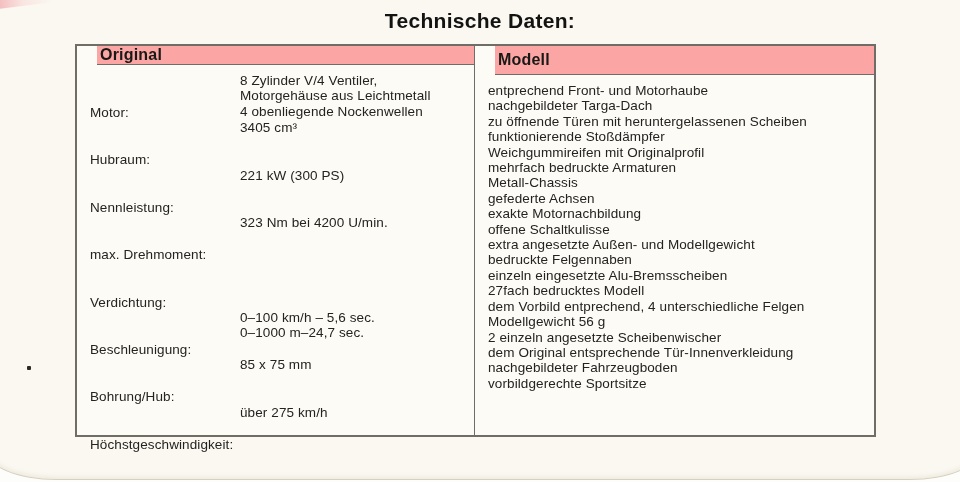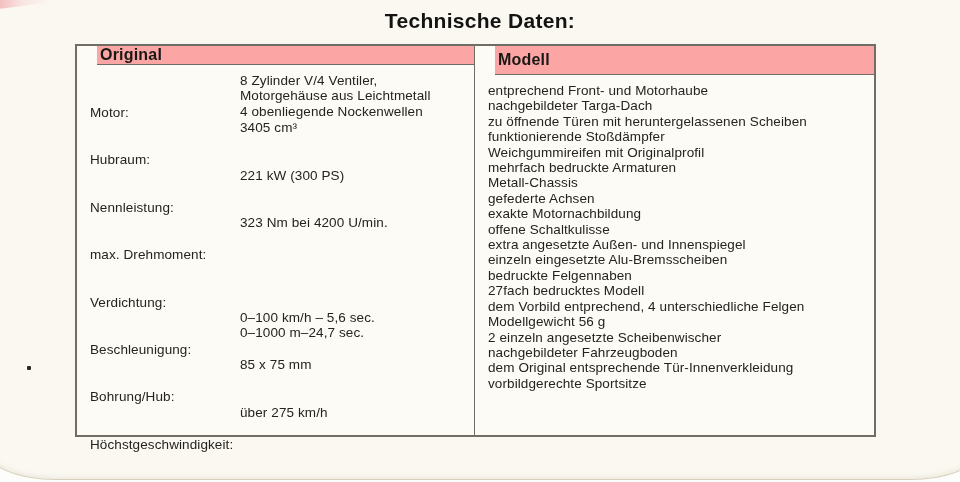--- a/index.html
+++ b/index.html
@@ -196,27 +196,27 @@
         <div class="line">entprechend Front- und Motorhaube</div>
         <div class="line">nachgebildeter Targa-Dach</div>
         <div class="line">zu öffnende Türen mit heruntergelassenen Scheiben</div>
         <div class="line">funktionierende Stoßdämpfer</div>
         <div class="line">Weichgummireifen mit Originalprofil</div>
         <div class="line">mehrfach bedruckte Armaturen</div>
         <div class="line">Metall-Chassis</div>
         <div class="line">gefederte Achsen</div>
         <div class="line">exakte Motornachbildung</div>
         <div class="line">offene Schaltkulisse</div>
-        <div class="line">extra angesetzte Außen- und Innenspiegel</div>
+        <div class="line">extra angesetzte Außen- und Modellgewicht</div>
+        <div class="line">bedruckte Felgennaben</div>
         <div class="line">einzeln eingesetzte Alu-Bremsscheiben</div>
-        <div class="line">bedruckte Felgennaben</div>
         <div class="line">27fach bedrucktes Modell</div>
         <div class="line">dem Vorbild entprechend, 4 unterschiedliche Felgen</div>
         <div class="line">Modellgewicht 56 g</div>
         <div class="line">2 einzeln angesetzte Scheibenwischer</div>
+        <div class="line">dem Original entsprechende Tür-Innenverkleidung</div>
         <div class="line">nachgebildeter Fahrzeugboden</div>
-        <div class="line">dem Original entsprechende Tür-Innenverkleidung</div>
         <div class="line">vorbildgerechte Sportsitze</div>
       </div>
     </div>
 
   </div>
 </div>
 
 </body></html>

